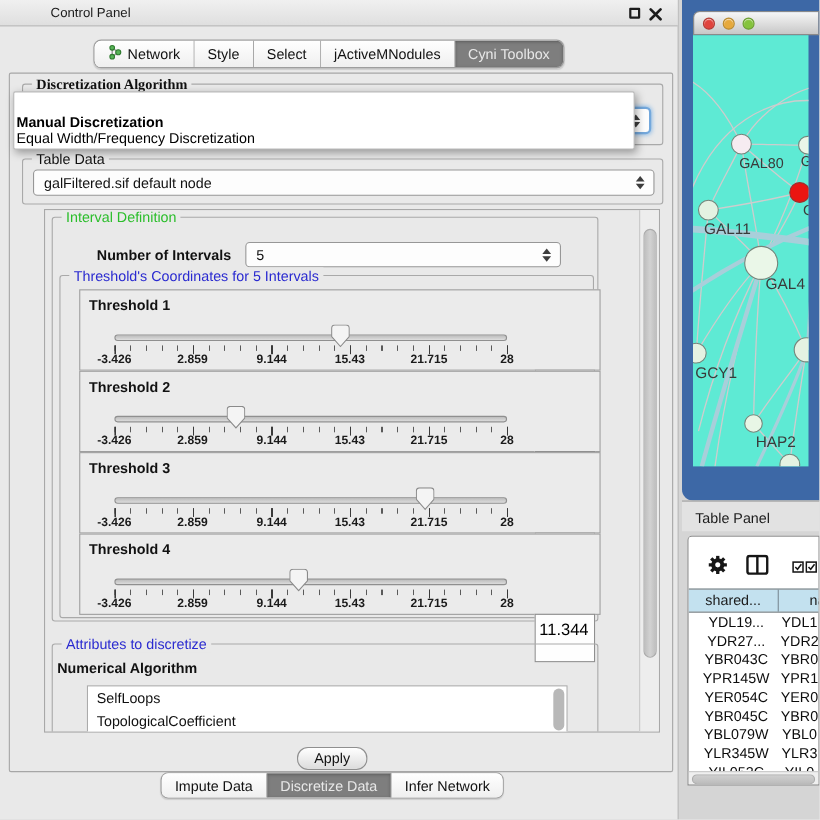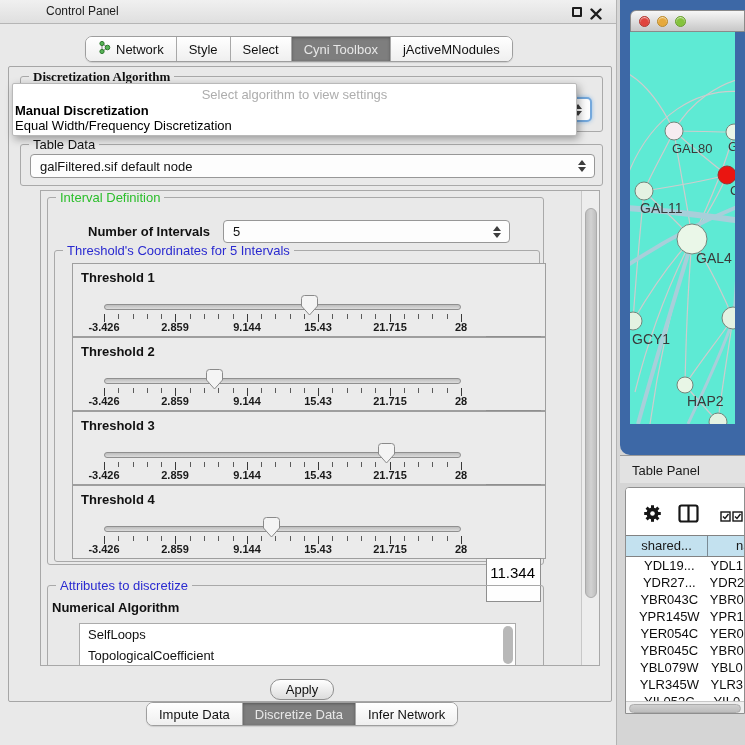--- a/index.html
+++ b/index.html
@@ -122,42 +122,41 @@
             </svg>
         </span>
         <span>Network</span>
       </div>
       <div class="tab">
           <span>Style</span>
         </div>
       <div class="tab">
           <span>Select</span>
         </div>
+      <div class="tab">
+          <span>jActiveMNodules</span>
+        </div>
       <div class="tab selected">
           <span>Cyni Toolbox</span>
-        </div>
-      <div class="tab">
-          <span>jActiveMNodules</span>
         </div>
     </div>
 
     <div class="main-panel"></div>
 
     <div class="groupbox" style="left:20px; top:76px; width:583px; height:56px;">
       <span class="gb-title bold">Discretization Algorithm</span>
     </div>
     <div class="combo-focus">
       <span class="stepper">
           <span class="up"></span>
           <span class="dn"></span>
         </span>
     </div>
 
     <div class="algo-popup">
-      <div class="popup-hint">Select algorithm to view settings</div>
       <div class="popup-opt1">Manual Discretization</div>
       <div class="popup-opt2">Equal Width/Frequency Discretization</div>
     </div>
 
     <div class="groupbox" style="left:20px; top:144px; width:583px; height:42px;">
       <span class="gb-title">Table Data</span>
     </div>
     <div class="combo" style="left:30px; top:154px; width:565px; height:24px;">
       <span>galFiltered.sif default node</span>
       <span class="stepper">

